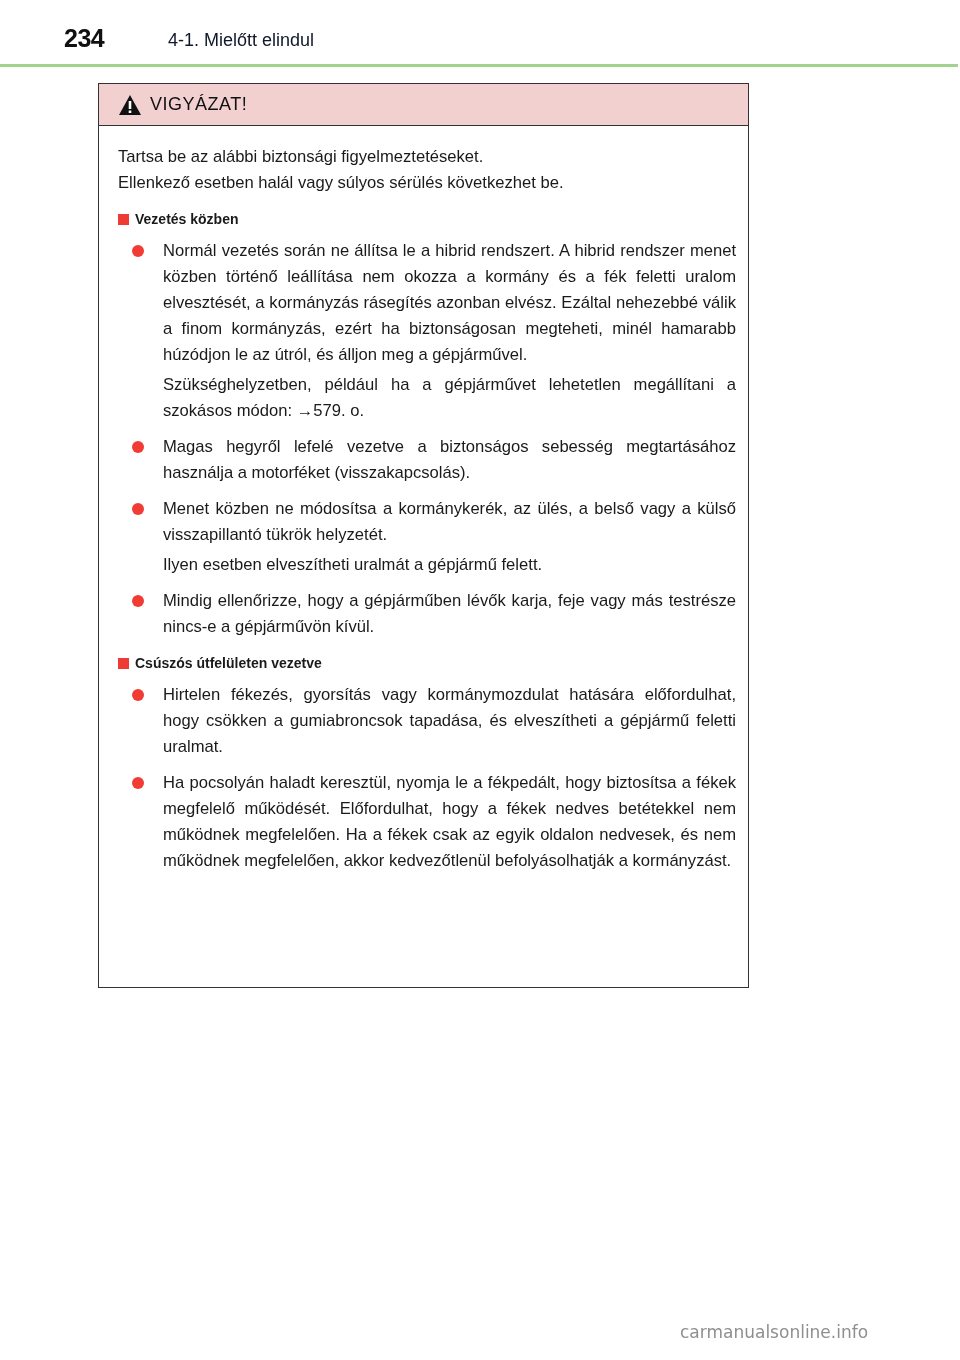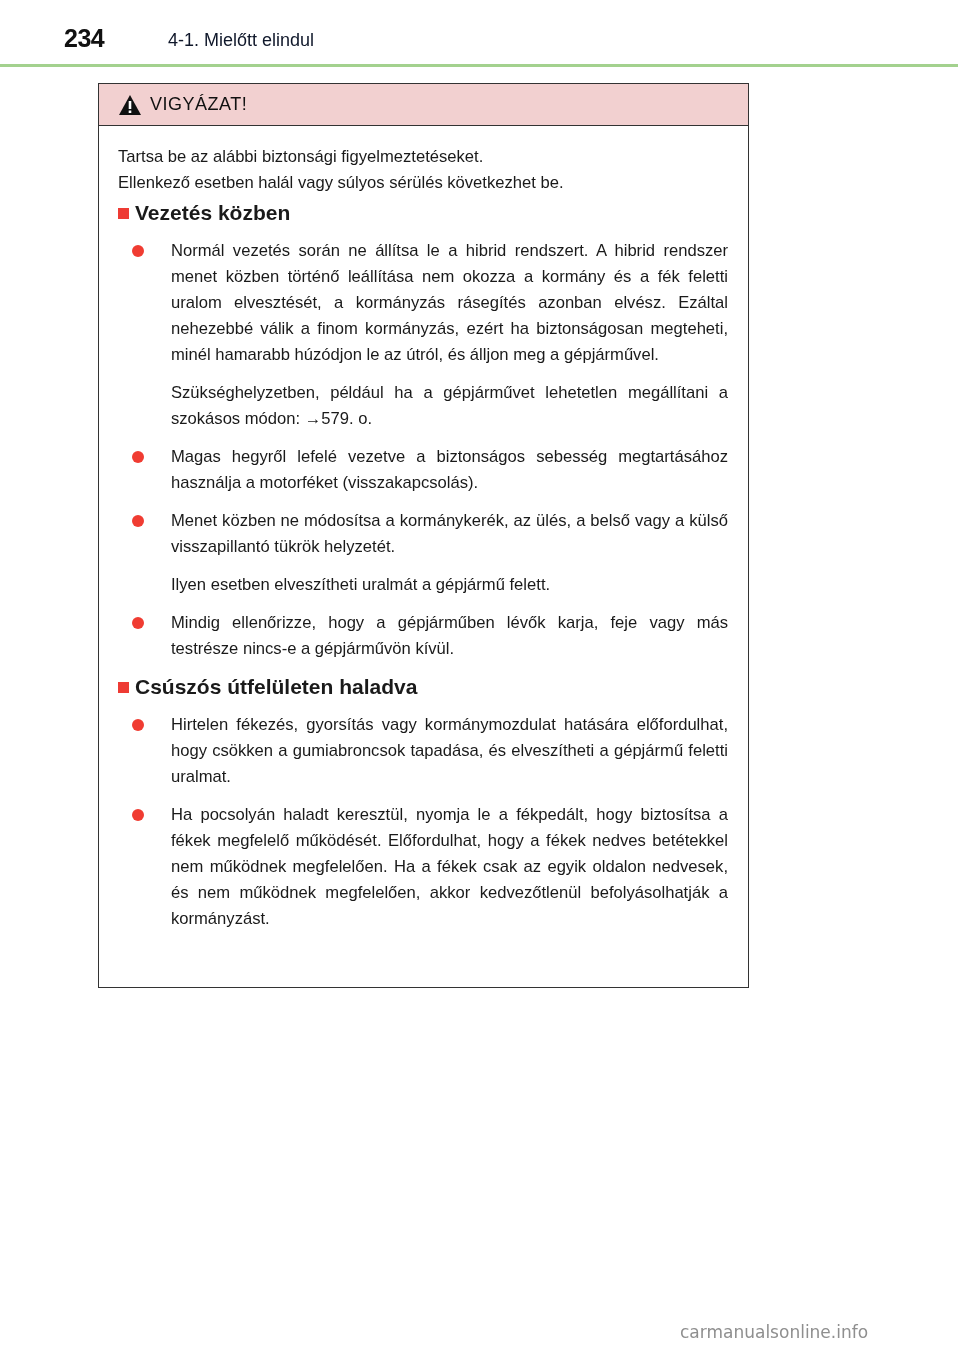--- a/index.html
+++ b/index.html
@@ -24,26 +24,26 @@
   }
   .warning-head {
     height: 42px; background: #f2d0d0; border-bottom: 1.5px solid #333;
     display: flex; align-items: center; padding-left: 20px; box-sizing: border-box;
   }
   .warn-icon { width: 22px; height: 20px; margin-right: 9px; display: inline-block; }
   .warn-title { font-size: 18px; letter-spacing: 0.5px; color: #111; }
   .warning-body { padding: 18px 8px 0 19px; font-size: 16.6px; line-height: 26px; }
   .intro p { margin: 0; }
   .subhead {
-    margin-top: 4px; font-weight: bold; display: flex; align-items: center; font-size: 21px;
+    margin-top: 10px; font-weight: bold; display: flex; align-items: center; font-size: 14px;
   }
   .sq { width: 11px; height: 11px; background: #ee3b34; display: inline-block; margin-right: 6px; }
   .items { margin: 6px 0 0 0; padding: 0; list-style: none; }
   .item { position: relative; padding-left: 27px; margin-left: 14px; margin-bottom: 10px; text-align: justify; }
-  .item p { margin: 12px; }
+  .item p { margin: 4px; }
   .dot {
     position: absolute; left: 0; top: 7px; width: 12px; height: 12px; border-radius: 50%; background: #f03c32;
   }
   .watermark {
     position: absolute; left: 680px; top: 1322px; font-size: 17px; color: #8f8f8f;
     font-family: "DejaVu Sans", sans-serif;
   }
 </style>
 </head>
 <body>
@@ -92,21 +92,21 @@
         <p>Ilyen esetben elveszítheti uralmát a gépjármű felett.</p>
       </li>
       <li class="item">
         <span class="dot"></span>
         <p>Mindig ellenőrizze, hogy a gépjárműben lévők karja, feje vagy más testrésze nincs-e a gépjárművön kívül.</p>
       </li>
     </ul>
 
     <div class="subhead">
       <span class="sq"></span>
-      <span>Csúszós útfelületen haladva</span>
+      <span>Csúszós útfelületen vezetve</span>
     </div>
     <ul class="items">
       <li class="item">
         <span class="dot"></span>
         <p>Hirtelen fékezés, gyorsítás vagy kormánymozdulat hatására előfordulhat, hogy csökken a gumiabroncsok tapadása, és elveszítheti a gépjármű feletti uralmat.</p>
       </li>
       <li class="item">
         <span class="dot"></span>
         <p>Ha pocsolyán haladt keresztül, nyomja le a fékpedált, hogy biztosítsa a fékek megfelelő működését. Előfordulhat, hogy a fékek nedves betétekkel nem működnek megfelelően. Ha a fékek csak az egyik oldalon nedvesek, és nem működnek megfelelően, akkor kedvezőtlenül befolyásolhatják a kormányzást.</p>
       </li>

